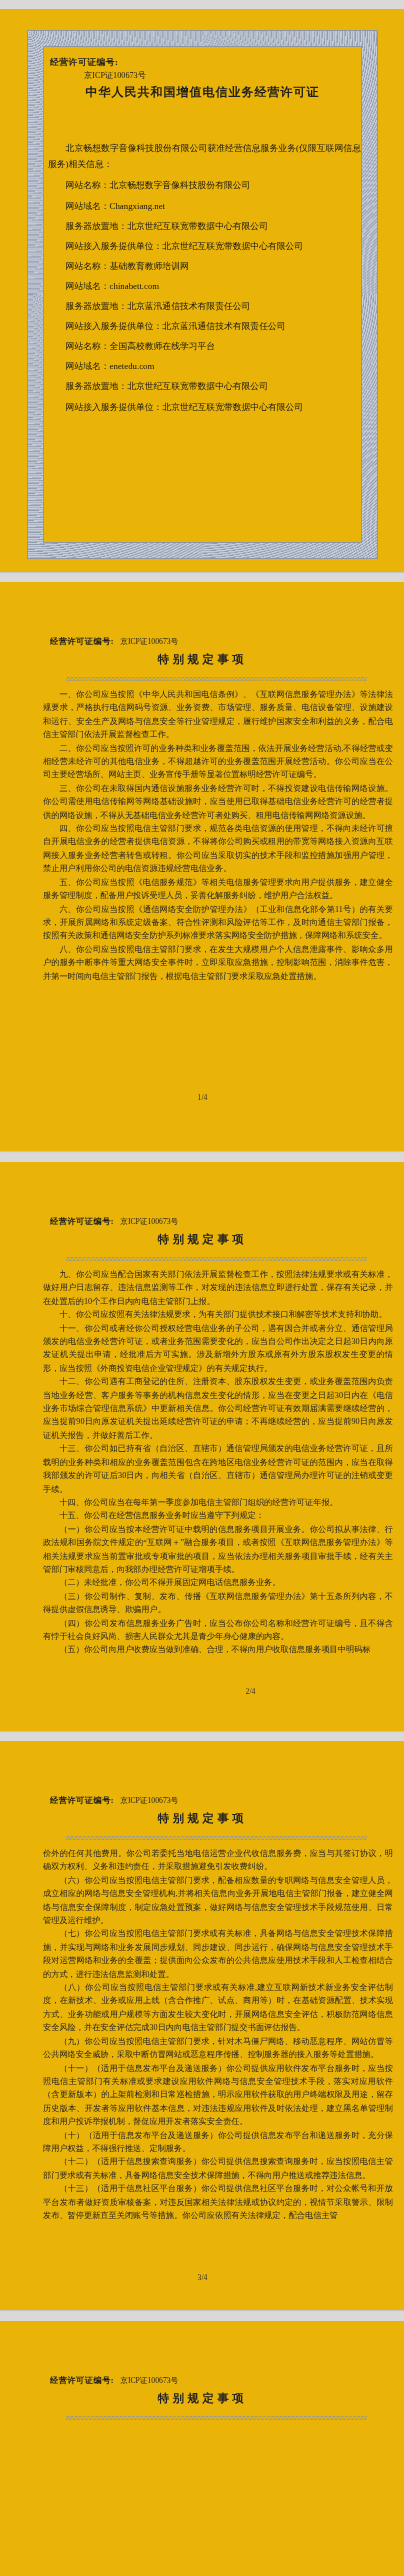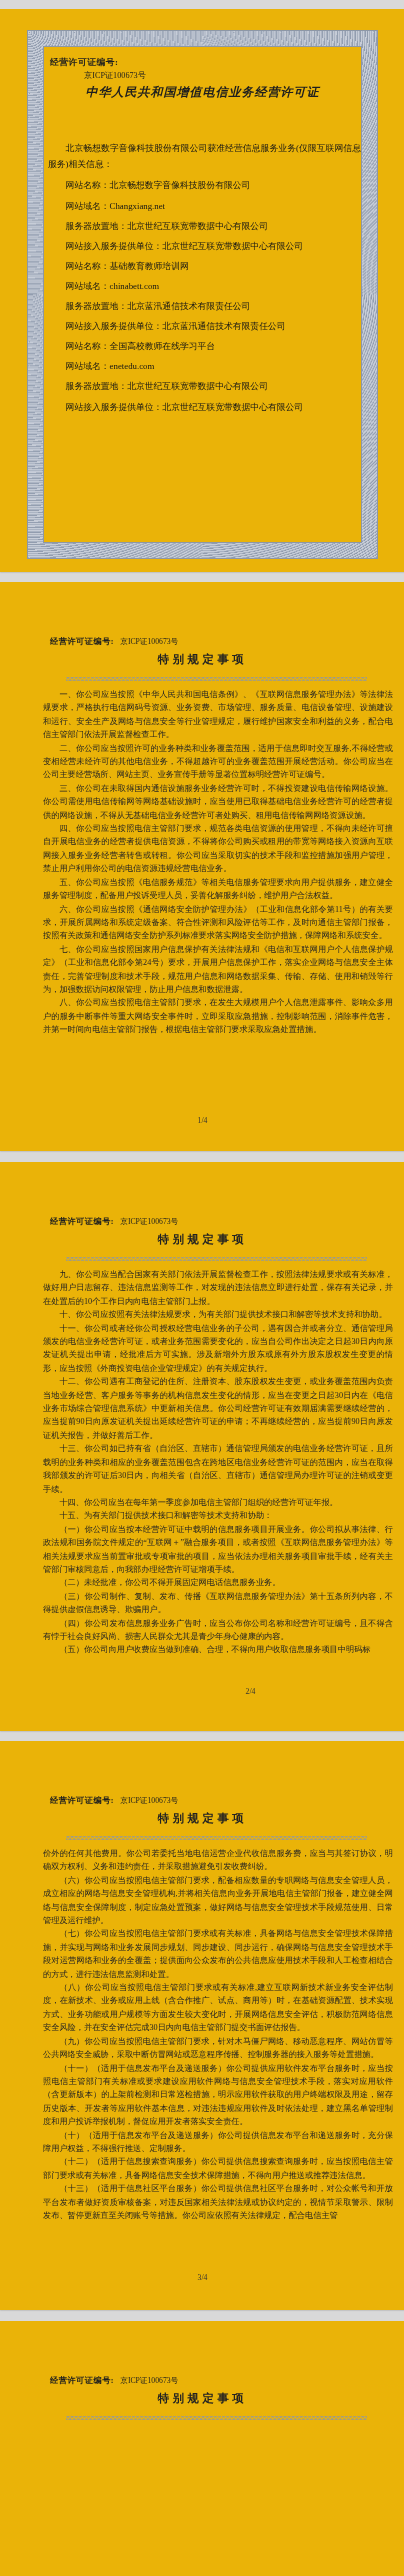--- a/index.html
+++ b/index.html
@@ -22,21 +22,21 @@
     border:15.5px solid #b4bbc7;
     border-image:repeating-radial-gradient(circle at 3.1px 3.1px,#929daf 0 1px,#c7cdd8 1px 3.1px,#a9b2c1 3.1px 4.6px) 30 round;
     outline:0.5px solid #8d97a6;
   }
   .border-frame:after{
     content:"";position:absolute;inset:0;border:0.5px solid #8d97a6;
   }
   .lic-label-1{position:absolute;left:50px;top:48px;font-size:8.8px;font-weight:600;letter-spacing:0.5px;}
   .lic-no-1{position:absolute;left:84px;top:61px;font-size:8.2px;}
   .cert-title{position:absolute;left:0;top:75px;width:100%;text-align:center;
-    font-size:12px;font-weight:bold;letter-spacing:1px;margin:0;font-style:italic;}
+    font-size:12px;font-weight:bold;letter-spacing:1px;margin:0;}
   .cert-subtitle{position:absolute;left:0;top:96px;width:100%;text-align:center;
     font-size:9.8px;font-weight:bold;letter-spacing:3.1px;margin:0;}
   .p1-body{position:absolute;left:48px;top:132px;width:313px;font-size:8.8px;color:#151515;}
   .p1-body p{margin:0 0 4.6px;line-height:15.5px;text-indent:2em;text-align:justify;}
   .p1-body p.intro{margin-bottom:6.2px;}
   
   .prov .prov-head{position:absolute;left:50px;top:54px;font-size:8.2px;}
   .prov .prov-head .lbl{font-weight:600;letter-spacing:0.5px;}
   .prov .prov-head .num{font-size:7.7px;margin-left:4.1px;}
   .prov .prov-title{position:absolute;left:0;top:70px;width:100%;text-align:center;
@@ -47,21 +47,21 @@
       linear-gradient(135deg,#8f97a3 25%,transparent 25%) -2.1px 0,
       linear-gradient(225deg,#8f97a3 25%,transparent 25%) -2.1px 0,
       linear-gradient(315deg,#8f97a3 25%,transparent 25%),
       linear-gradient(45deg,#8f97a3 25%,transparent 25%);
     background-size:4.1px 4.1px;background-repeat:repeat-x;
   }
   .prov-body{position:absolute;left:43px;top:106px;width:350px;font-size:8.2px;color:#232323;}
   .prov-body p{margin:0;line-height:13.4px;text-align:justify;text-indent:2em;}
   .prov-body p.cont{text-indent:0;}
   .page-no{position:absolute;left:0;width:100%;text-align:center;font-size:7.7px;color:#333;}
-  .prov2{top:582px;height:569px;} .prov2 .page-no{top:534px;}
+  .prov2{top:582px;height:569px;} .prov2 .page-no{top:511px;}
   .prov3{top:1162px;height:569px;} .prov3 .page-no{top:525px;padding-left:48px;}
   .prov4{top:1741px;height:569px;} .prov4 .page-no{top:532px;}
   .prov5{top:2321px;height:552px;}
 </style>
 </head>
 <body>
 
 <div class="canvas">
 
   <div class="page page1">
@@ -90,46 +90,45 @@
 
   <div class="page prov prov2">
     <div class="prov-head">
       <span class="lbl">经营许可证编号:</span>
       <span class="num">京ICP证100673号</span>
     </div>
     <h2 class="prov-title">特别规定事项</h2>
     <div class="zigzag"></div>
     <div class="prov-body">
         <p>一、你公司应当按照《中华人民共和国电信条例》、《互联网信息服务管理办法》等法律法规要求，严格执行电信网码号资源、业务资费、市场管理、服务质量、电信设备管理、设施建设和运行、安全生产及网络与信息安全等行业管理规定，履行维护国家安全和利益的义务，配合电信主管部门依法开展监督检查工作。</p>
-        <p>二、你公司应当按照许可的业务种类和业务覆盖范围，适用于信息即时交互服务,不得经营或变相经营未经许可的其他电信业务，不得超越许可的业务覆盖范围开展经营活动。你公司应当在公司主要经营场所、网站主页、业务宣传手册等显著位置标明经营许可证编号。</p>
+        <p>二、你公司应当按照许可的业务种类和业务覆盖范围，依法开展业务经营活动,不得经营或变相经营未经许可的其他电信业务，不得超越许可的业务覆盖范围开展经营活动。你公司应当在公司主要经营场所、网站主页、业务宣传手册等显著位置标明经营许可证编号。</p>
         <p>三、你公司在未取得国内通信设施服务业务经营许可时，不得投资建设电信传输网络设施。你公司需使用电信传输网等网络基础设施时，应当使用已取得基础电信业务经营许可的经营者提供的网络设施，不得从无基础电信业务经营许可者处购买、租用电信传输网网络资源设施。</p>
         <p>四、你公司应当按照电信主管部门要求，规范各类电信资源的使用管理，不得向未经许可擅自开展电信业务的经营者提供电信资源，不得将你公司购买或租用的带宽等网络接入资源向互联网接入服务业务经营者转售或转租。你公司应当采取切实的技术手段和监控措施加强用户管理，禁止用户利用你公司的电信资源违规经营电信业务。</p>
         <p>五、你公司应当按照《电信服务规范》等相关电信服务管理要求向用户提供服务，建立健全服务管理制度，配备用户投诉受理人员，妥善化解服务纠纷，维护用户合法权益。</p>
         <p>六、你公司应当按照《通信网络安全防护管理办法》（工业和信息化部令第11号）的有关要求，开展所属网络和系统定级备案、符合性评测和风险评估等工作，及时向通信主管部门报备，按照有关政策和通信网络安全防护系列标准要求落实网络安全防护措施，保障网络和系统安全。</p>
-        <p>七、你公司应当按照国家用户信息保护有关法律法规和《电信和互联网用户个人信息保护规定》（工业和信息化部令第24号）要求，开展用户信息保护工作，落实企业网络与信息安全主体责任，完善管理制度和技术手段，规范用户信息和网络数据采集、传输、存储、使用和销毁等行为，加强数据访问权限管理，防止用户信息和数据泄露。</p>
         <p>八、你公司应当按照电信主管部门要求，在发生大规模用户个人信息泄露事件、影响众多用户的服务中断事件等重大网络安全事件时，立即采取应急措施，控制影响范围，消除事件危害，并第一时间向电信主管部门报告，根据电信主管部门要求采取应急处置措施。</p>
       </div>
     <div class="page-no">1/4</div>
   </div>
 
   <div class="page prov prov3">
     <div class="prov-head">
       <span class="lbl">经营许可证编号:</span>
       <span class="num">京ICP证100673号</span>
     </div>
     <h2 class="prov-title">特别规定事项</h2>
     <div class="zigzag"></div>
     <div class="prov-body">
         <p>九、你公司应当配合国家有关部门依法开展监督检查工作，按照法律法规要求或有关标准，做好用户日志留存、违法信息监测等工作，对发现的违法信息立即进行处置，保存有关记录，并在处置后的10个工作日内向电信主管部门上报。</p>
         <p>十、你公司应按照有关法律法规要求，为有关部门提供技术接口和解密等技术支持和协助。</p>
         <p>十一、你公司或者经你公司授权经营电信业务的子公司，遇有因合并或者分立、通信管理局颁发的电信业务经营许可证，或者业务范围需要变化的，应当自公司作出决定之日起30日内向原发证机关提出申请，经批准后方可实施。涉及新增外方股东或原有外方股东股权发生变更的情形，应当按照《外商投资电信企业管理规定》的有关规定执行。</p>
         <p>十二、你公司遇有工商登记的住所、注册资本、股东股权发生变更，或业务覆盖范围内负责当地业务经营、客户服务等事务的机构信息发生变化的情形，应当在变更之日起30日内在《电信业务市场综合管理信息系统》中更新相关信息。你公司经营许可证有效期届满需要继续经营的，应当提前90日向原发证机关提出延续经营许可证的申请；不再继续经营的，应当提前90日向原发证机关报告，并做好善后工作。</p>
         <p>十三、你公司如已持有省（自治区、直辖市）通信管理局颁发的电信业务经营许可证，且所载明的业务种类和相应的业务覆盖范围包含在跨地区电信业务经营许可证的范围内，应当在取得我部颁发的许可证后30日内，向相关省（自治区、直辖市）通信管理局办理许可证的注销或变更手续。</p>
         <p>十四、你公司应当在每年第一季度参加电信主管部门组织的经营许可证年报。</p>
-        <p>十五、为有关部门提供技术接口和解密等技术支持和协助：</p>
+        <p>十五、你公司在经营信息服务业务时应当遵守下列规定：</p>
         <p>（一）你公司应当按本经营许可证中载明的信息服务项目开展业务。你公司拟从事法律、行政法规和国务院文件规定的“互联网＋”融合服务项目，或者按照《互联网信息服务管理办法》等相关法规要求应当前置审批或专项审批的项目，应当依法办理相关服务项目审批手续，经有关主管部门审核同意后，向我部办理经营许可证增项手续。</p>
         <p>（二）未经批准，你公司不得开展固定网电话信息服务业务。</p>
         <p>（三）你公司制作、复制、发布、传播《互联网信息服务管理办法》第十五条所列内容，不得提供虚假信息诱导、欺骗用户。</p>
         <p>（四）你公司发布信息服务业务广告时，应当公布你公司名称和经营许可证编号，且不得含有悖于社会良好风尚、损害人民群众尤其是青少年身心健康的内容。</p>
         <p>（五）你公司向用户收费应当做到准确、合理，不得向用户收取信息服务项目中明码标</p>
       </div>
     <div class="page-no">2/4</div>
   </div>
 
   <div class="page prov prov4">

